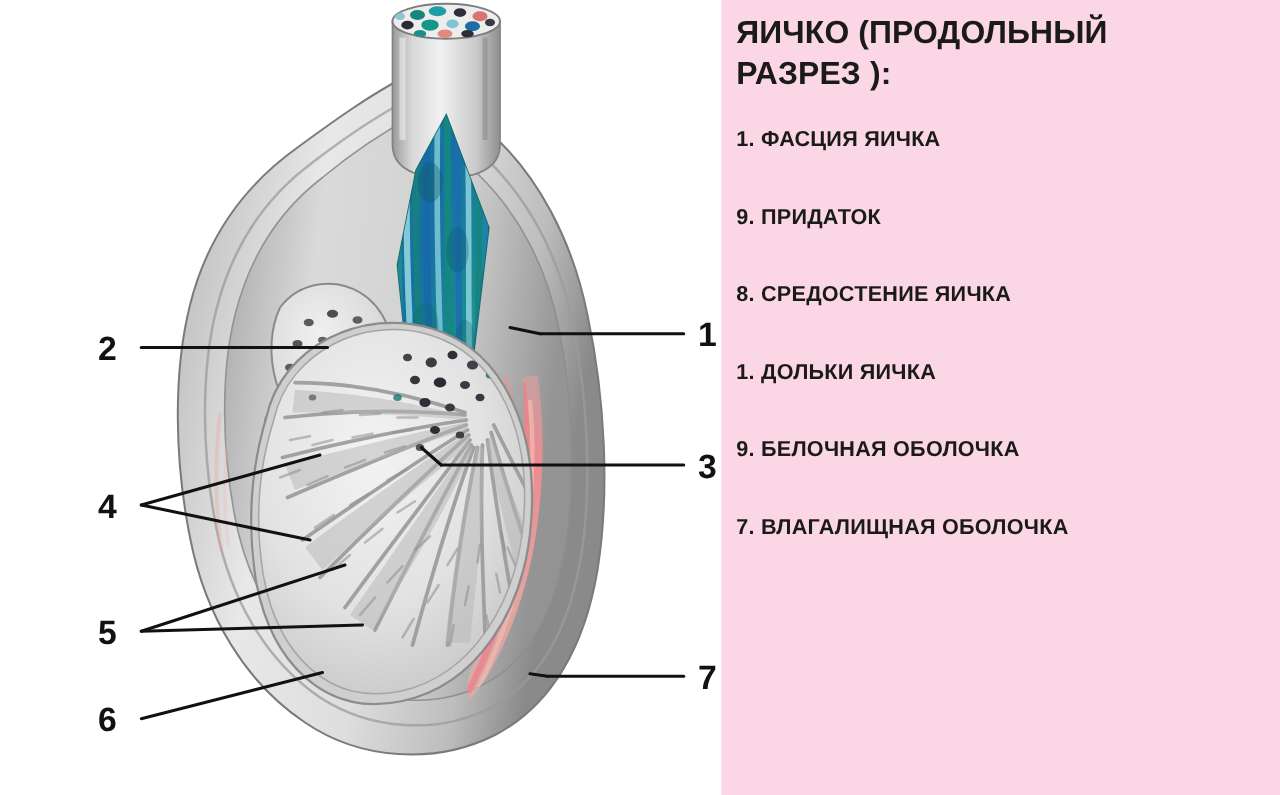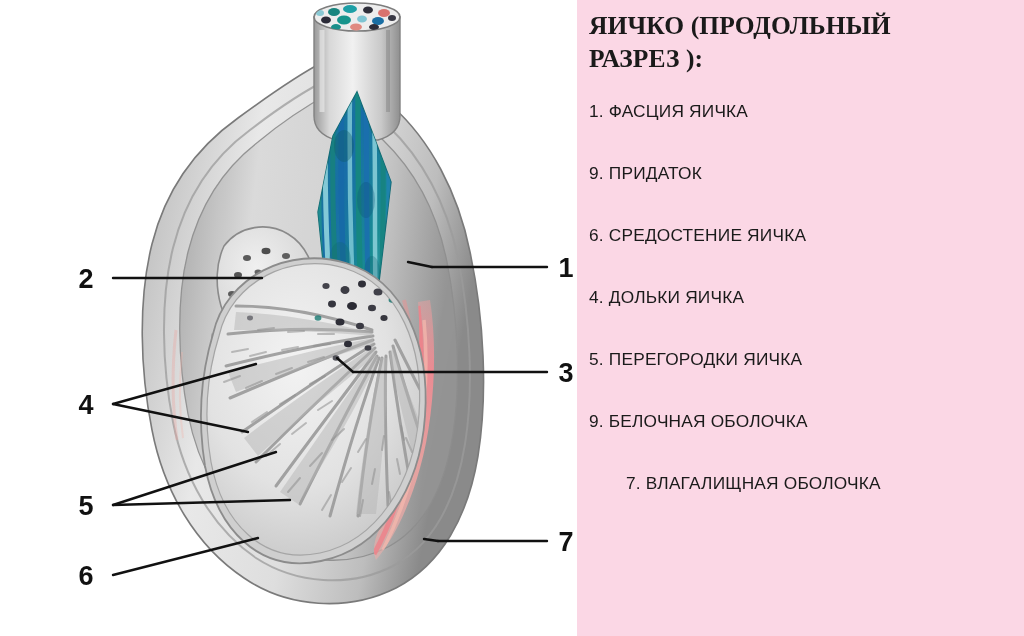--- a/index.html
+++ b/index.html
@@ -38,31 +38,30 @@
     right: 6px;
   }
   .legend-title {
     font-size: 25.5px;
     font-weight: bold;
     color: #1a1a1a;
     line-height: 1.28;
     letter-spacing: 0.1px;
     margin: 0 0 26px 0;
     white-space: pre-line;
-    font-family: Liberation Serif, serif;
   }
   .legend-item {
     font-size: 17.3px;
-    font-weight: normal;
+    font-weight: bold;
     color: #1a1a1a;
     letter-spacing: 0.2px;
     margin: 0 0 41px 0;
     white-space: nowrap;
   }
-  .legend-item:last-child { margin-bottom: 0; margin-left: 37px; }
+  .legend-item:last-child { margin-bottom: 0; }
   svg.anat { display: block; }
   .numlabel {
     font-family: "Liberation Sans", sans-serif;
     font-size: 27px;
     font-weight: bold;
     fill: #111111;
   }
   .leader {
     stroke: #111111;
     stroke-width: 2.4;
@@ -401,21 +400,20 @@
       </g>
     </svg>
   </div>
 
   <div id="legend-pane">
     <div id="legend-inner">
       <div class="legend-title">ЯИЧКО (ПРОДОЛЬНЫЙ
 РАЗРЕЗ ):</div>
       <div class="legend-item">1. ФАСЦИЯ ЯИЧКА</div>
       <div class="legend-item">9. ПРИДАТОК</div>
-      <div class="legend-item">6. СРЕДОСТЕНИЕ ЯИЧКА</div>
-      <div class="legend-item">4. ДОЛЬКИ ЯИЧКА</div>
-      <div class="legend-item">5. ПЕРЕГОРОДКИ ЯИЧКА</div>
+      <div class="legend-item">8. СРЕДОСТЕНИЕ ЯИЧКА</div>
+      <div class="legend-item">1. ДОЛЬКИ ЯИЧКА</div>
       <div class="legend-item">9. БЕЛОЧНАЯ ОБОЛОЧКА</div>
       <div class="legend-item">7. ВЛАГАЛИЩНАЯ ОБОЛОЧКА</div>
     </div>
   </div>
 
 </div>
 
 </body></html>

